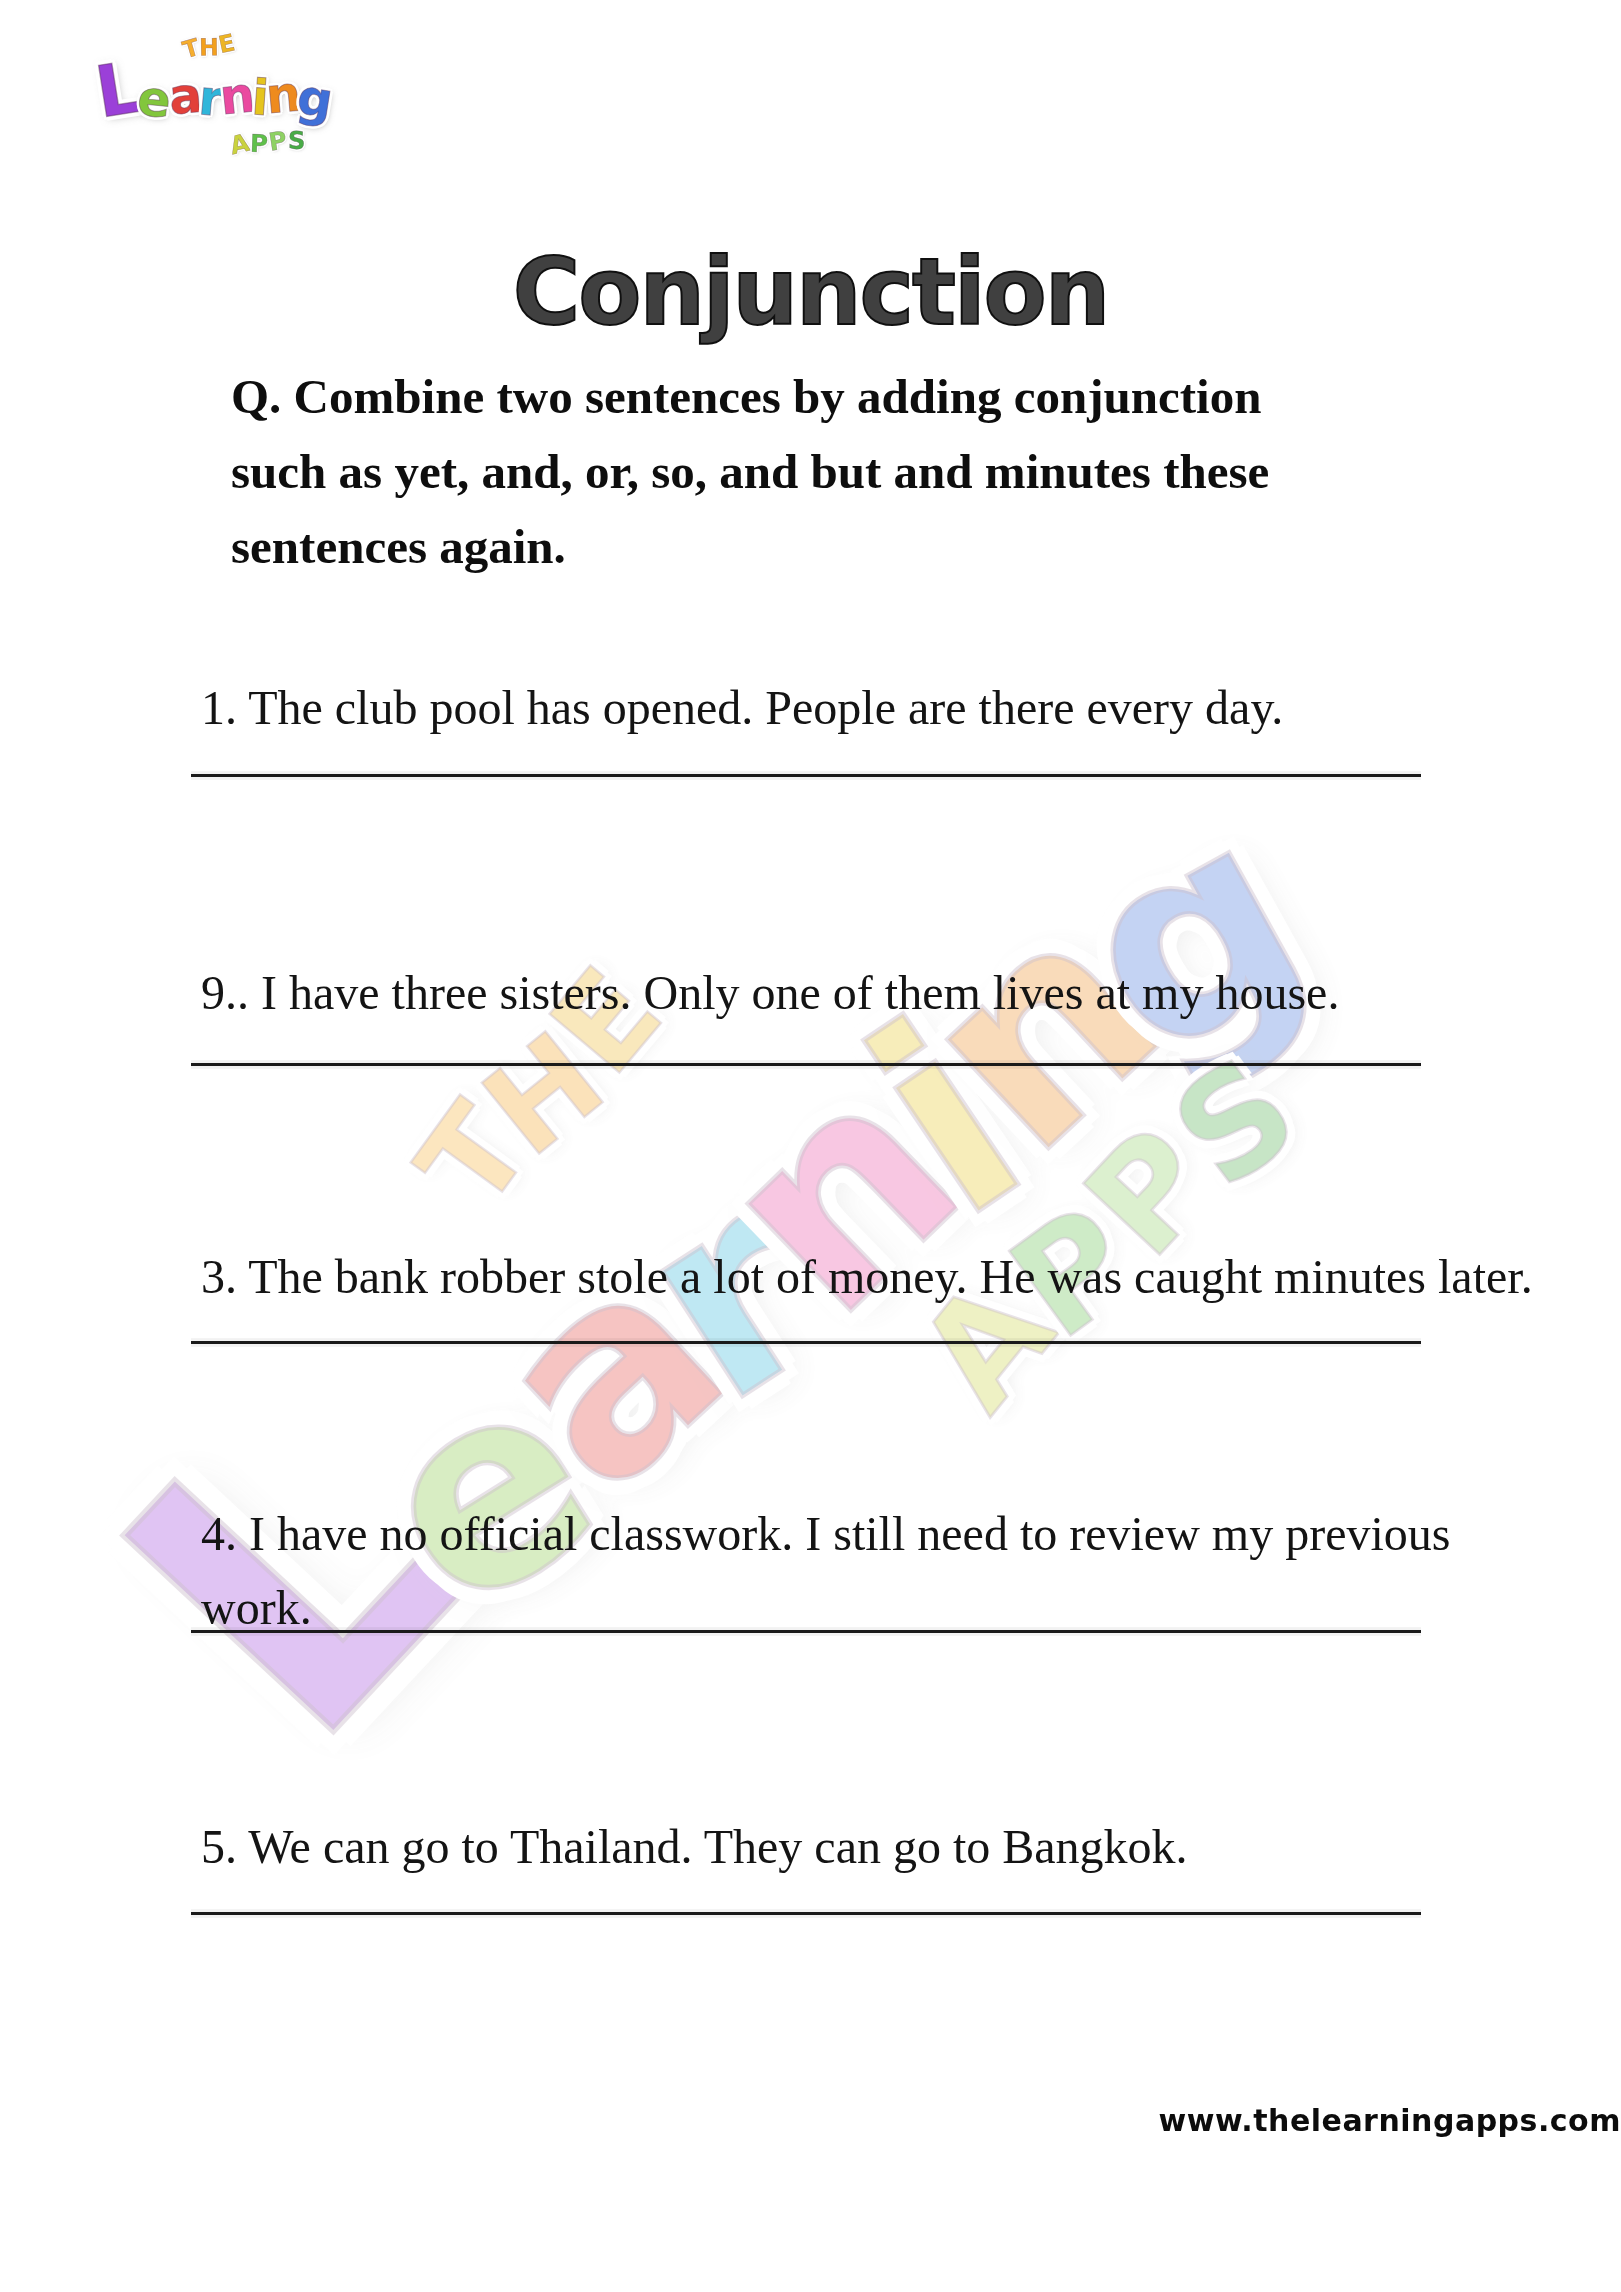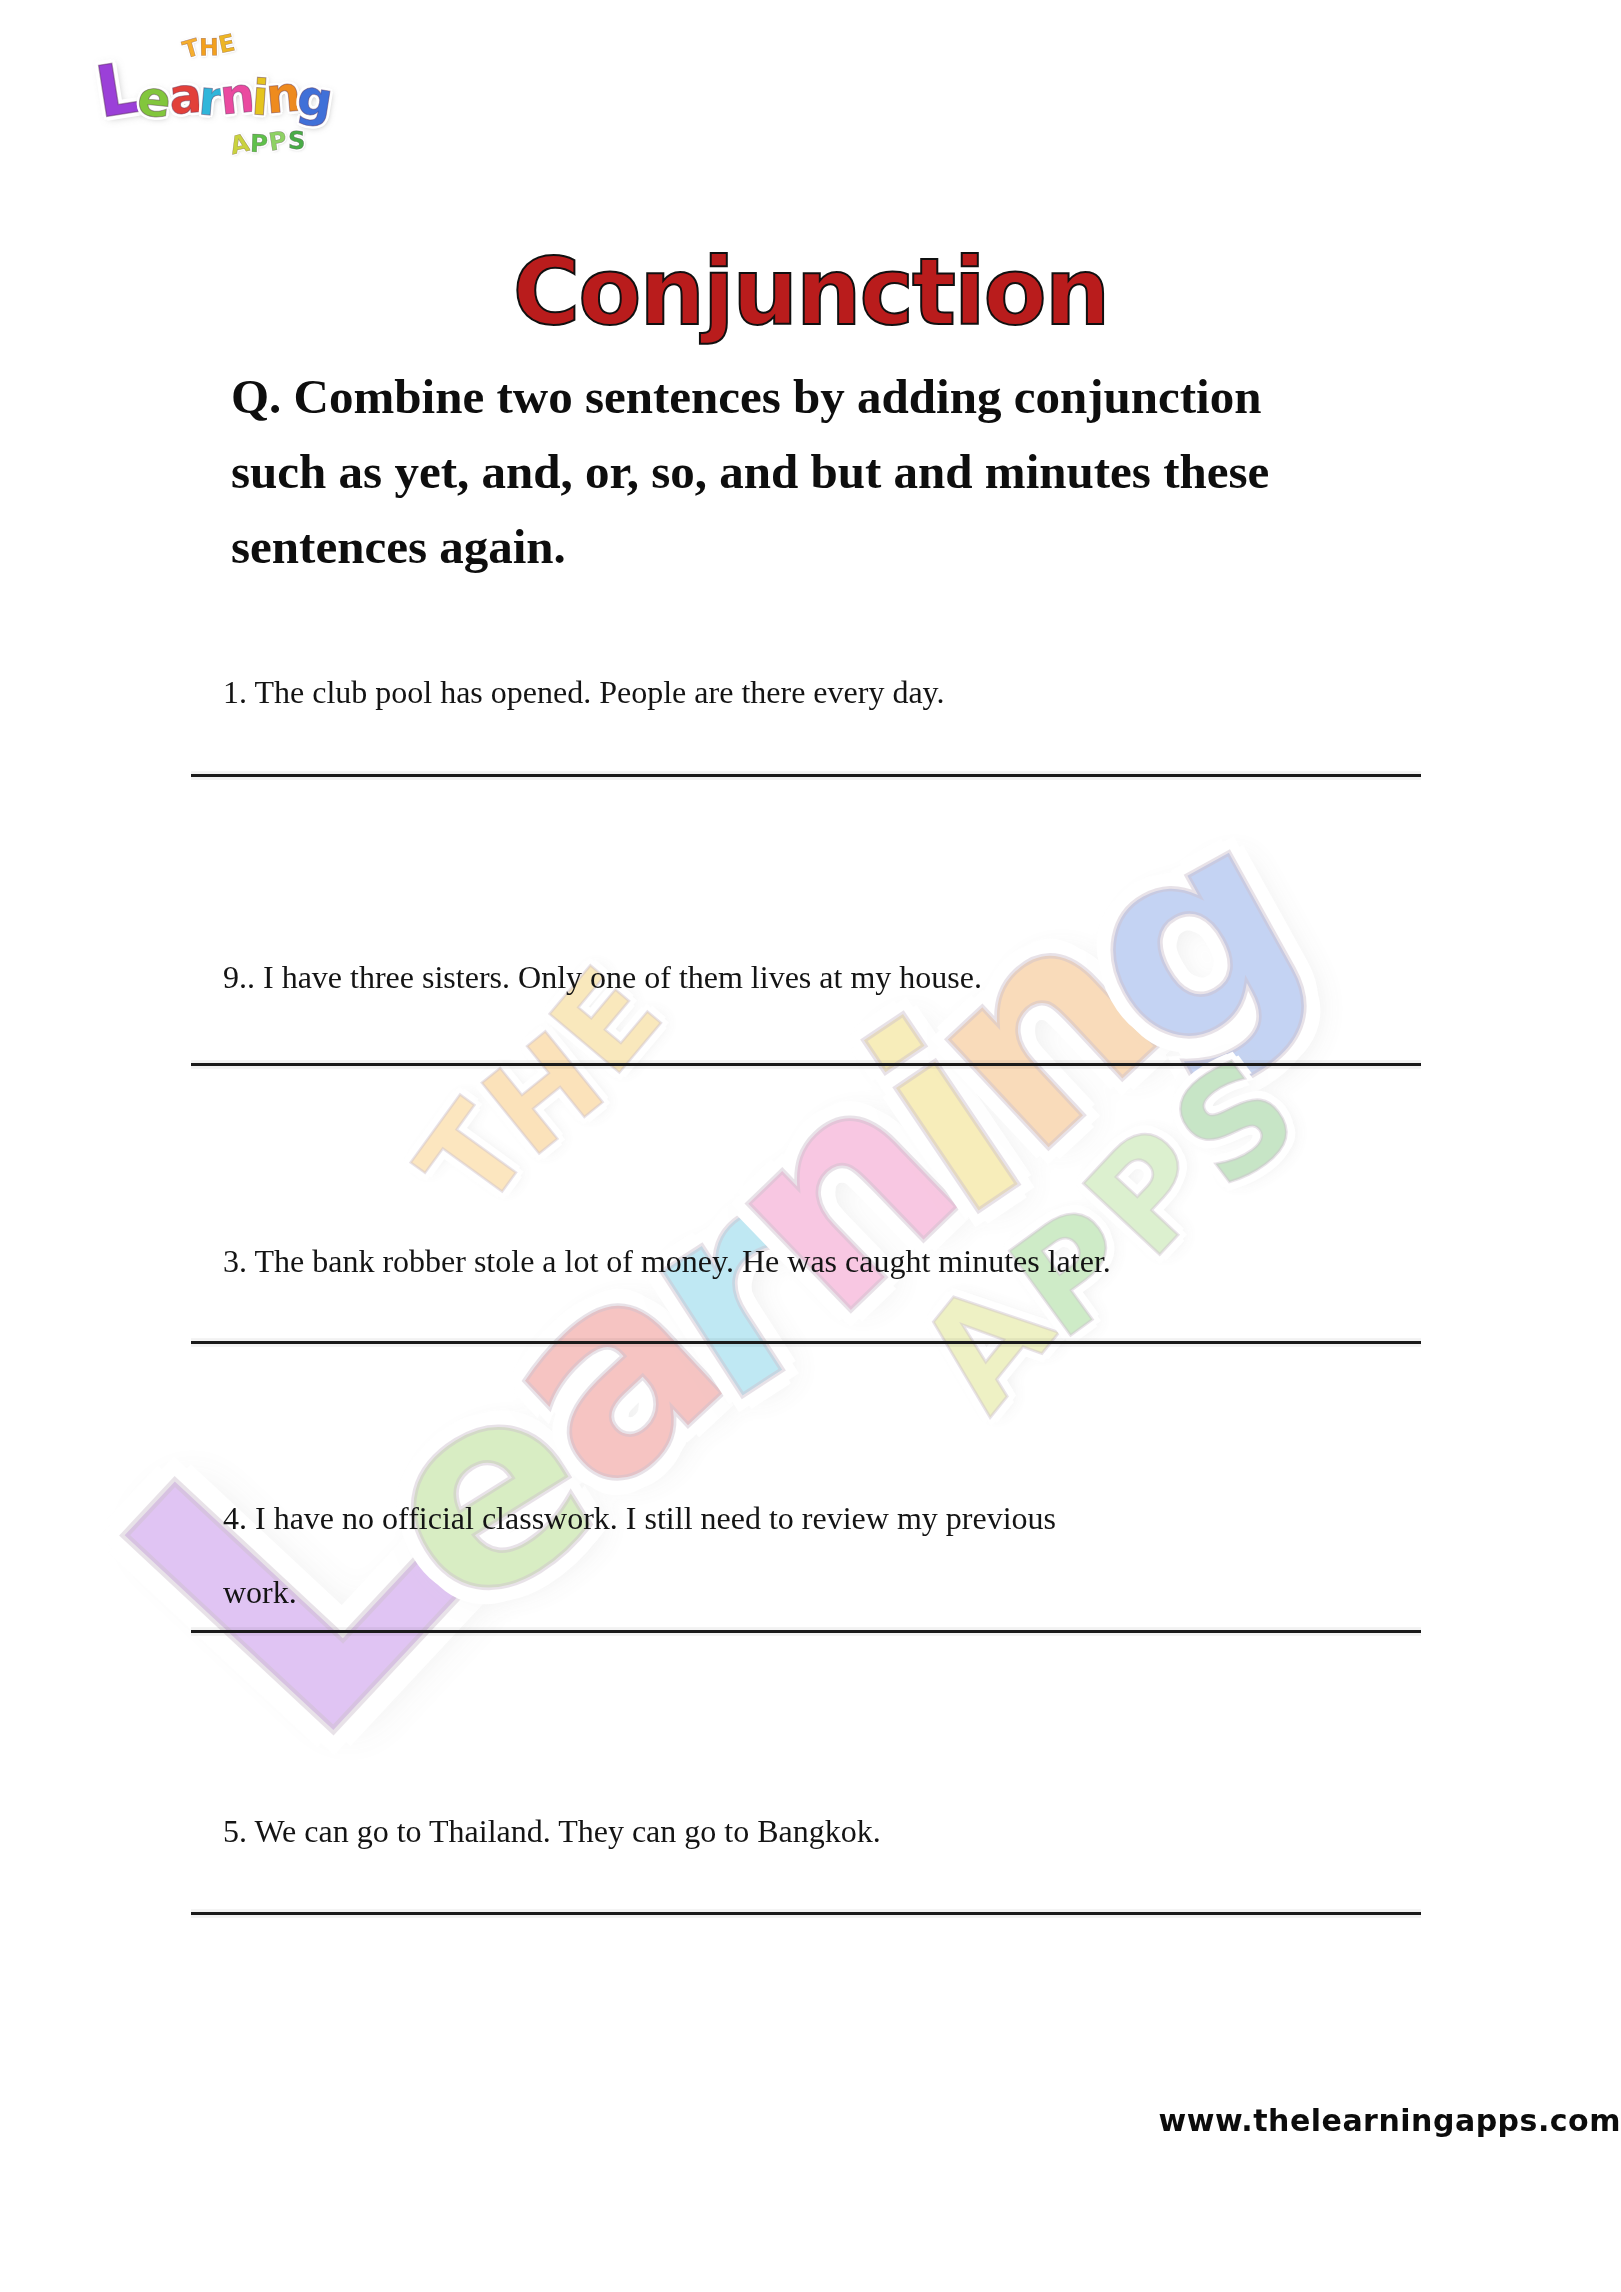--- a/index.html
+++ b/index.html
@@ -43,30 +43,30 @@
   }
   .watermark .word-the{left:33%;top:-9.8px;font-size:125px;transform:rotate(-7deg);}
   .watermark .word-main{left:0;top:82px;font-size:270px;letter-spacing:-13.7px;}
   .watermark .word-main .lt:first-child{font-size:1.45em;}
   .watermark .word-apps{left:52%;top:443px;font-size:143px;letter-spacing:5.9px;transform:rotate(-4deg);}
 
   
   .title{
     position:absolute;top:180px;left:0;width:100%;text-align:center;
     font-family:"DejaVu Sans", sans-serif;font-weight:bold;font-size:92px;
-    color:#b91c1c;-webkit-text-stroke:2px #101010;letter-spacing:-2px;line-height:1.1;
+    color:#404040;-webkit-text-stroke:2px #101010;letter-spacing:-2px;line-height:1.1;
   }
   .question{
     position:absolute;left:196px;top:359px;width:1245px;
     font-weight:bold;font-size:49px;line-height:75px;color:#0e0e0e;margin-left:35px;
   }
   .question div{white-space:nowrap;}
 
   .sentence{
-    position:absolute;left:223px;font-size:32px;line-height:74px;color:#141414;white-space:nowrap;font-family:Liberation Serif, serif;
+    position:absolute;left:201px;font-size:48px;line-height:74px;color:#141414;white-space:nowrap;font-family:Liberation Serif, serif;
   }
   .answer-line{
     position:absolute;left:191px;width:1230px;height:0;
     border-top:3.9px solid #1a1a1a;
     box-shadow:0 -2.9px 0 rgba(0,0,0,0.05), 0 2.9px 0 rgba(0,0,0,0.05);
   }
   .s1{top:623px;} .l1{top:774px;}
   .s2{top:908px;} .l2{top:1063px;}
   .s3{top:1192px;} .l3{top:1341px;}
   .s4{top:1449px;} .l4{top:1630px;}

